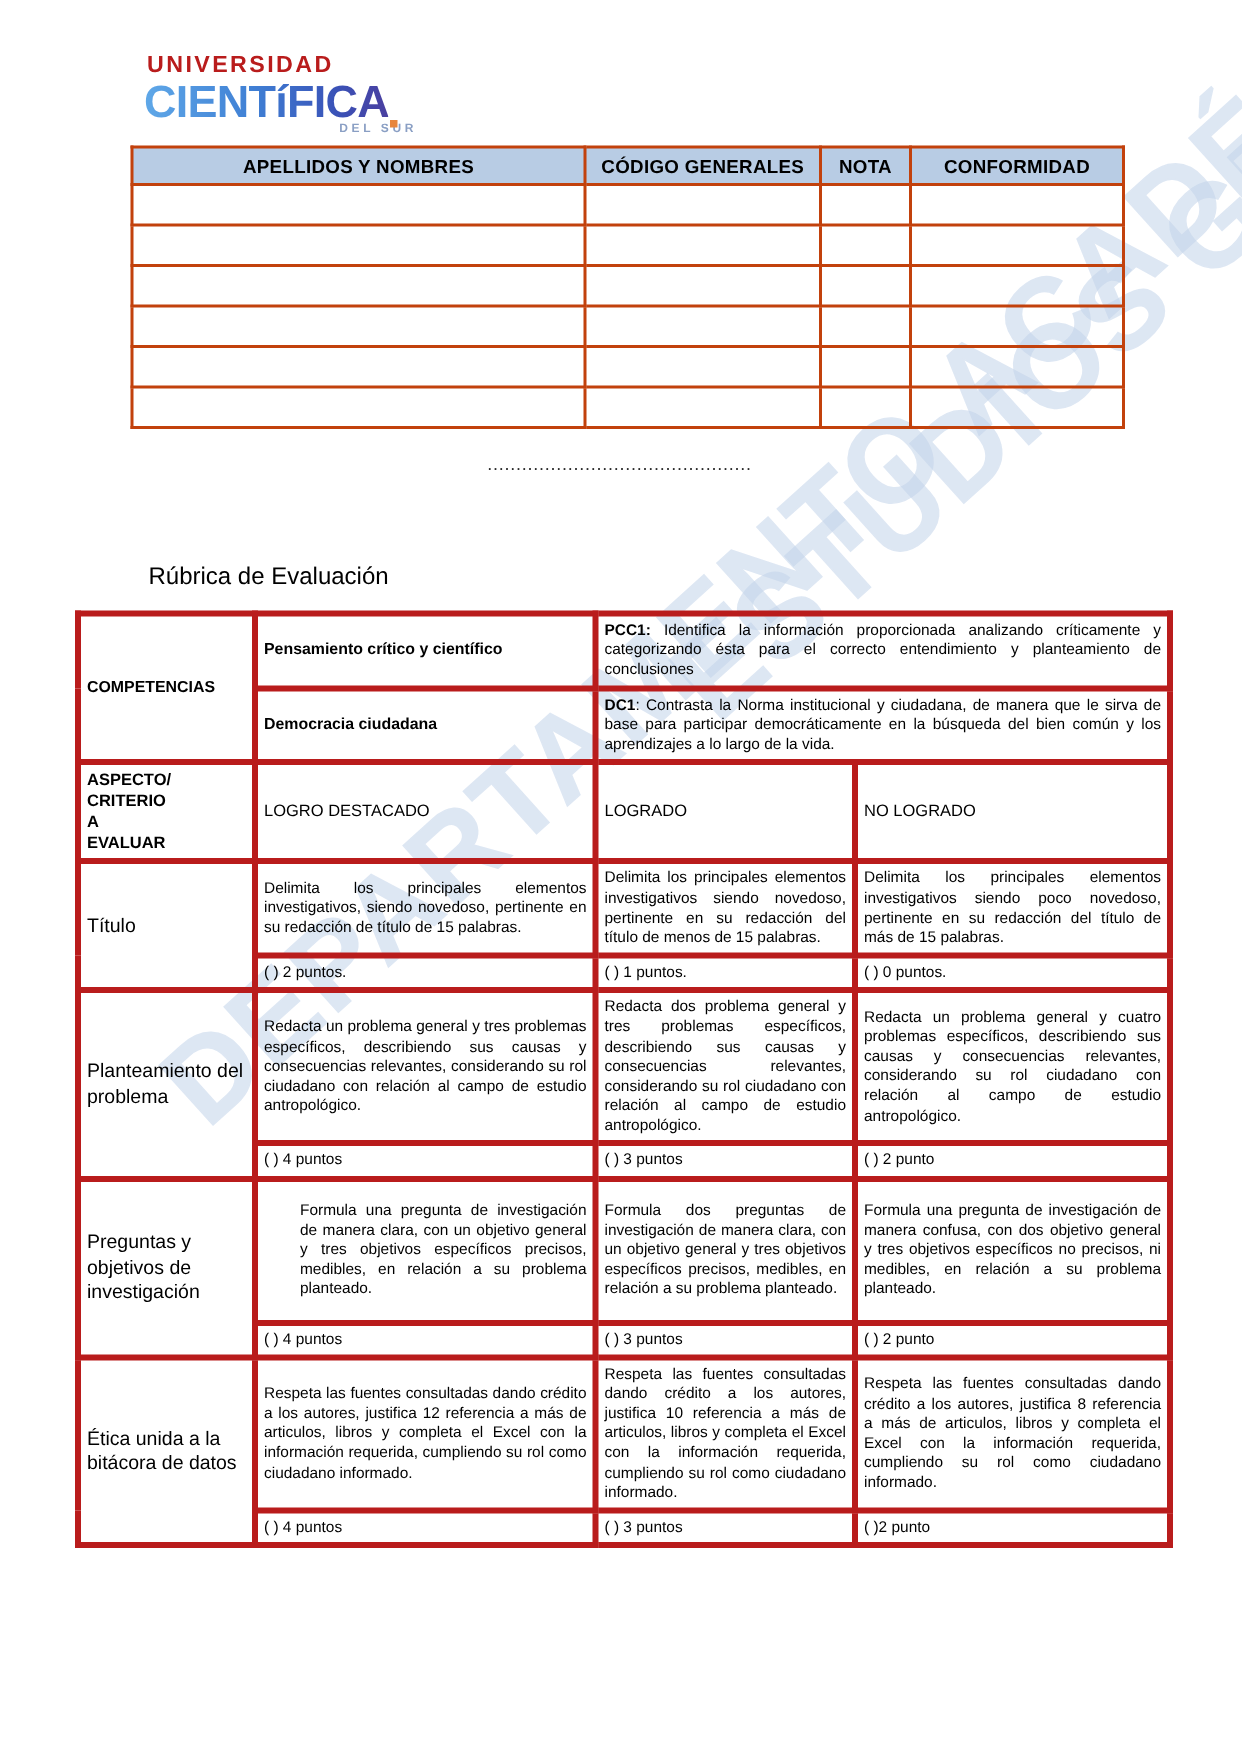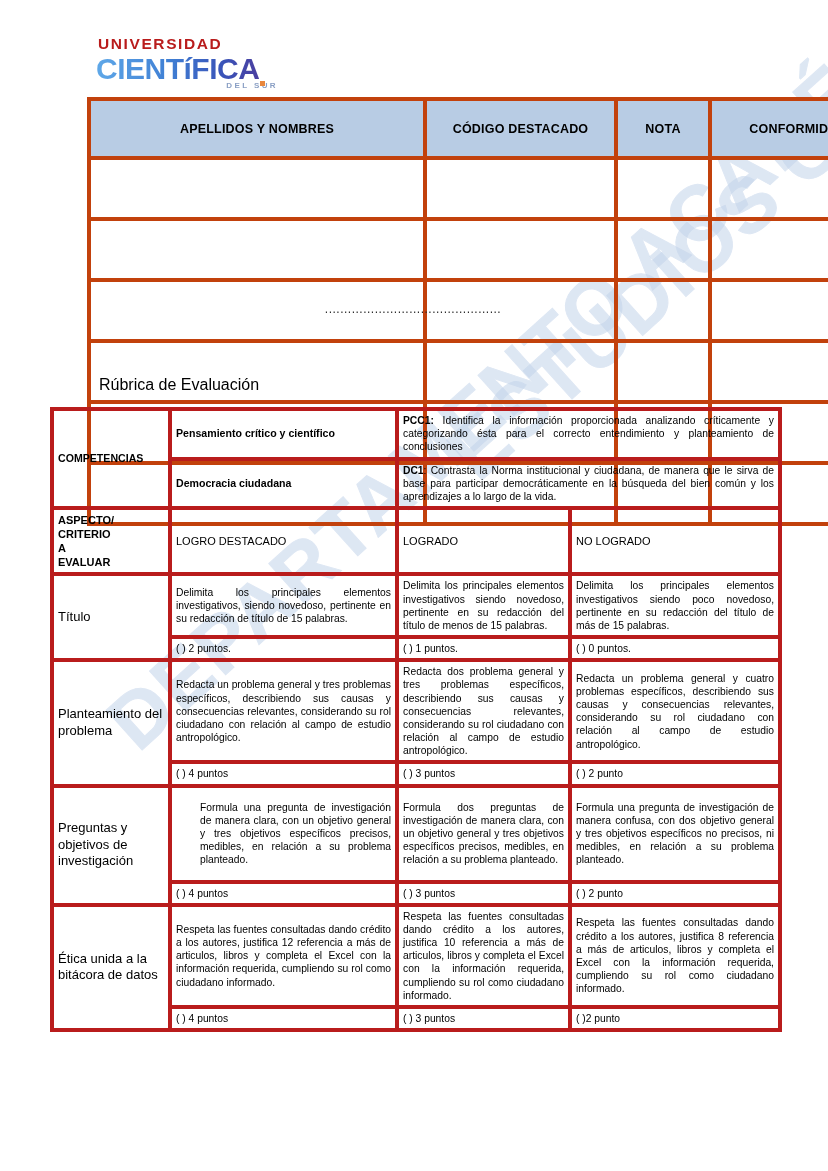--- a/index.html
+++ b/index.html
@@ -100,22 +100,22 @@
   .students-table {
     position: absolute;
     left: 87px;
     top: 97px;
     width: 655px;
     border-collapse: collapse;
     table-layout: fixed;
   }
   .students-table th,
   .students-table td {
-    border: 4px solid #c2410c;
-    padding: 16px;
+    border: 2px solid #c2410c;
+    padding: 0;
   }
   .students-table thead th {
     background: #b8cce4;
     height: 23px;
     font-size: 12.5px;
     font-weight: bold;
     letter-spacing: .2px;
     text-align: center;
     vertical-align: middle;
   }
@@ -236,21 +236,21 @@
     <div>
       <span class="logo-cientifica">CIENTíFICA</span><span class="logo-dot"></span>
     </div>
     <div class="logo-delsur">DEL SUR</div>
   </div>
 
   <table class="students-table">
     <thead>
       <tr>
         <th style="width:300px;">APELLIDOS Y NOMBRES</th>
-        <th style="width:155px;">CÓDIGO DESTACADO</th>
+        <th style="width:155px;">CÓDIGO GENERALES</th>
         <th style="width:58px;">NOTA</th>
         <th style="width:140px;">CONFORMIDAD</th>
       </tr>
     </thead>
     <tbody>
       <tr>
         <td></td>
         <td></td>
         <td></td>
         <td></td>

